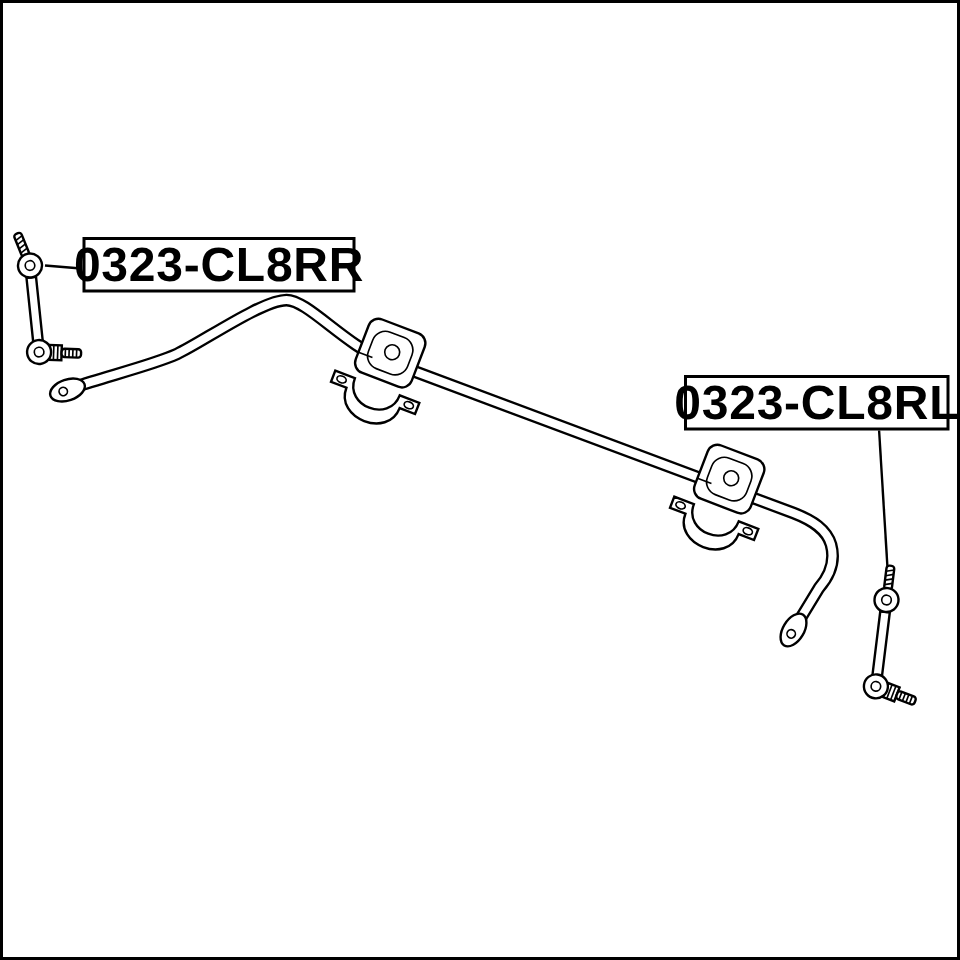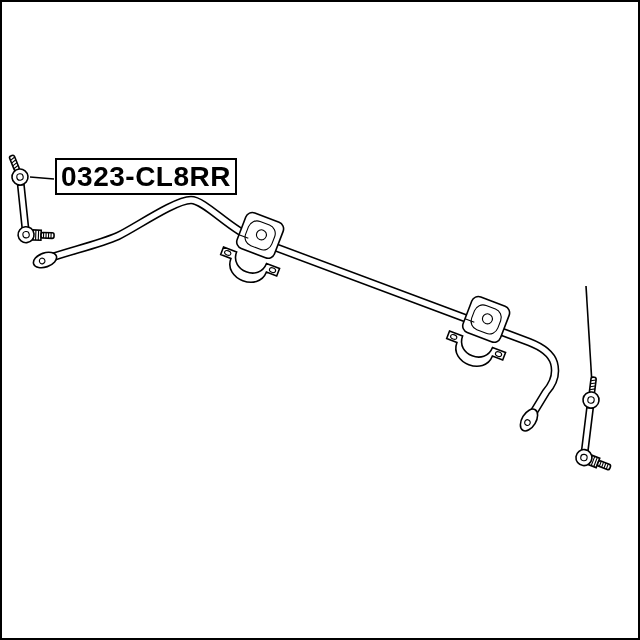--- a/index.html
+++ b/index.html
@@ -27,21 +27,21 @@
 
   .callout {
     position: absolute;
     box-sizing: border-box;
     background: #ffffff;
     border: 2px solid #000000;
     display: flex;
     align-items: center;
     justify-content: center;
     font-weight: bold;
-    font-size: 28px;
+    font-size: 32px;
     letter-spacing: 0.5px;
     color: #000000;
     white-space: nowrap;
   }
   #callout-rr { left: 55px;  top: 158px; width: 182px; height: 37px; }
   #callout-rl { left: 456px; top: 250px; width: 177px; height: 37px; }
 </style>
 </head>
 <body>
 
@@ -135,14 +135,17 @@
       <circle class="w" cx="0" cy="58" r="8"></circle>
       <circle class="t" cx="0" cy="58" r="3.2"></circle>
     </g>
 
   </svg>
 
   <div class="callout" id="callout-rr">
     <span>0323-CL8RR</span>
   </div>
 
+  <div class="callout" id="callout-rl">
+    <span>0323-CL8RL</span>
+  </div>
 
 </div>
 
 </body></html>

